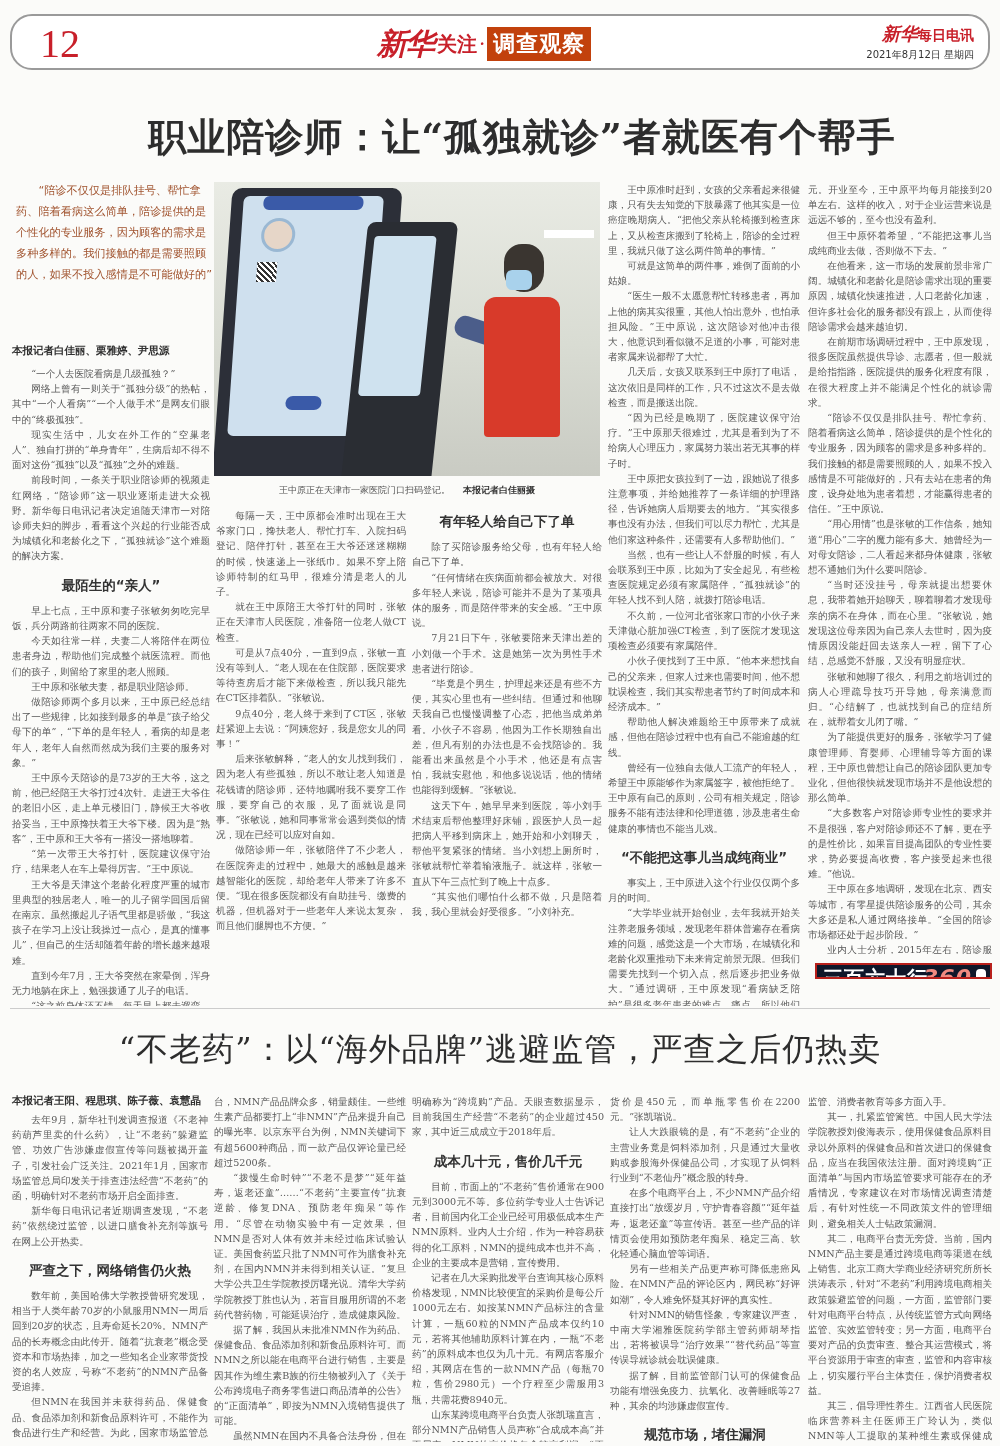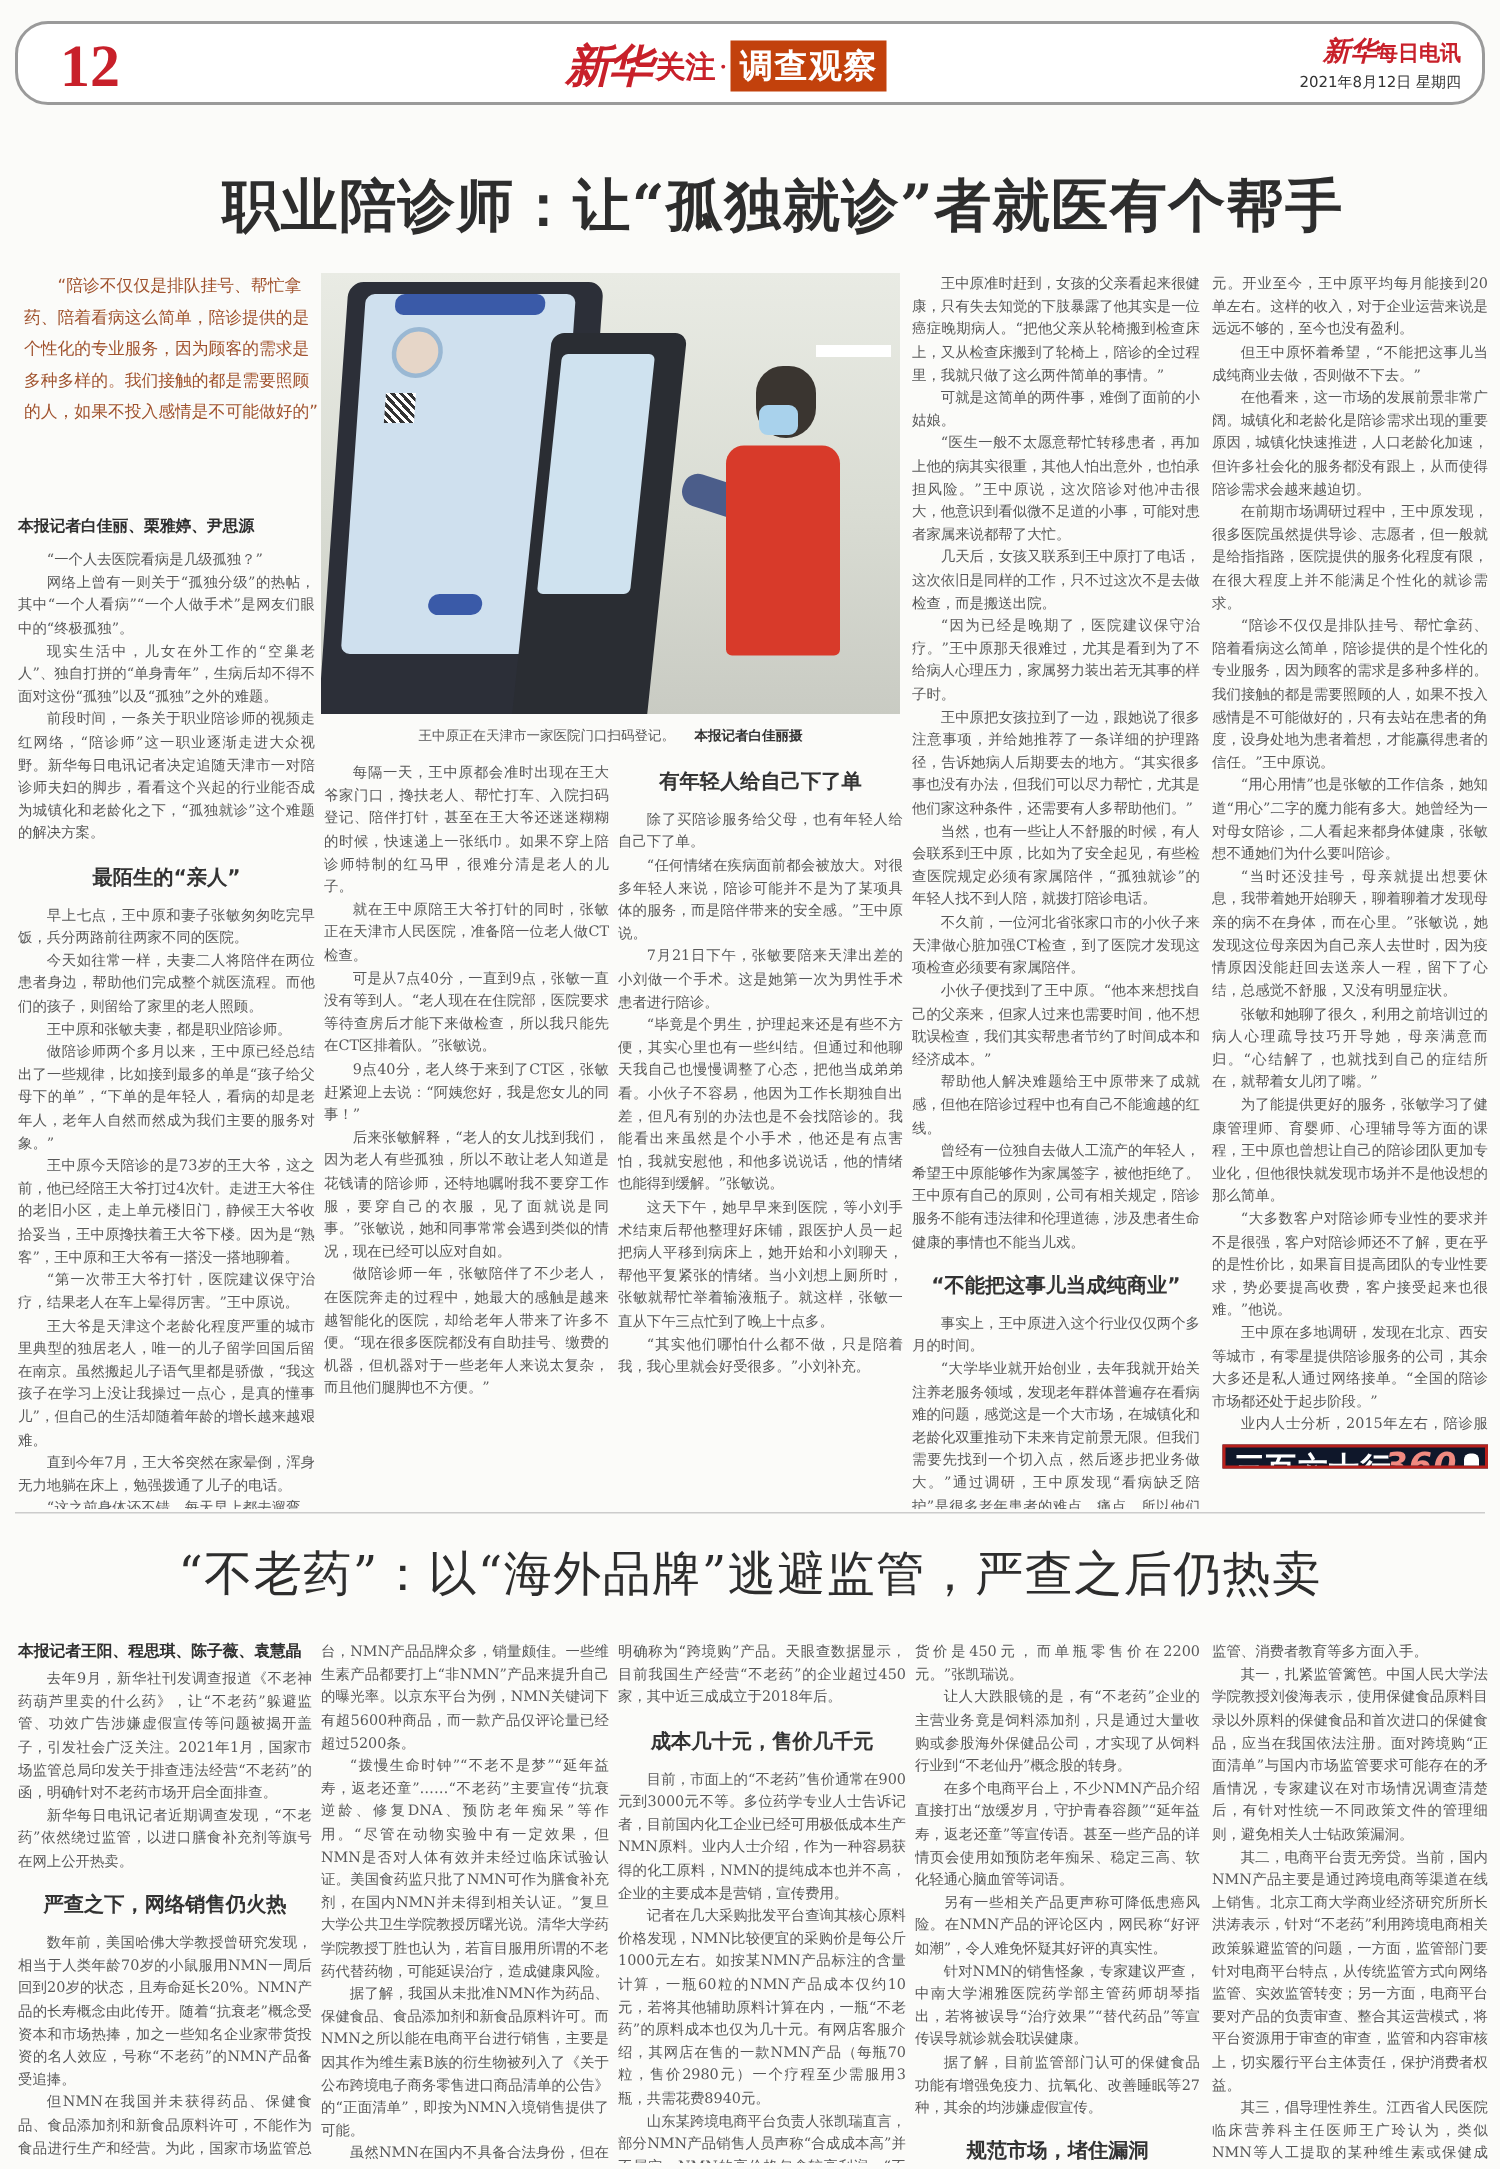--- a/index.html
+++ b/index.html
@@ -5,21 +5,21 @@
   * { box-sizing: border-box; margin: 0; padding: 0; }
   html, body { width: 1000px; height: 1446px; background: #fbfbf9; overflow: hidden; }
   body { font-family: "DejaVu Serif", serif; color: #3a3a3a; position: relative; }
 
   .masthead {
     position: absolute; left: 10px; top: 14px; width: 980px; height: 56px;
     border: 2px solid #9a9a9a; border-radius: 22px; background: #fff;
   }
   .page-num {
     position: absolute; left: 28px; top: 6px; font-family: "Liberation Serif", serif;
-    font-weight: bold; font-size: 40px; color: #c8202a; line-height: 44px;
+    font-weight: normal; font-size: 40px; color: #c8202a; line-height: 44px;
   }
   .section-title { position: absolute; left: 365px; top: 8px; height: 40px; display: flex; align-items: center; }
   .xinhua-brand { font-family: "DejaVu Serif", serif; font-style: italic; font-weight: bold; color: #c8202a; font-size: 30px; letter-spacing: -2px; }
   .focus-label { font-family: "DejaVu Serif", serif; color: #c8202a; font-size: 20px; font-weight: bold; margin-left: 4px; }
   .dot { color: #c8202a; font-size: 20px; margin: 0 2px; }
   .section-badge { background: #c2410c; color: #fff; font-family: "DejaVu Sans", sans-serif; font-weight: bold; font-size: 22px; padding: 2px 6px; letter-spacing: 1px; }
   .paper-brand { position: absolute; right: 14px; top: 6px; text-align: right; }
   .paper-brand .pname { color: #c8202a; font-style: italic; font-weight: bold; font-size: 18px; }
   .paper-brand .pname .sub { font-style: normal; font-size: 14px; }
   .paper-brand .date { font-family: "DejaVu Sans", sans-serif; font-size: 10px; color: #333; margin-top: 2px; }

